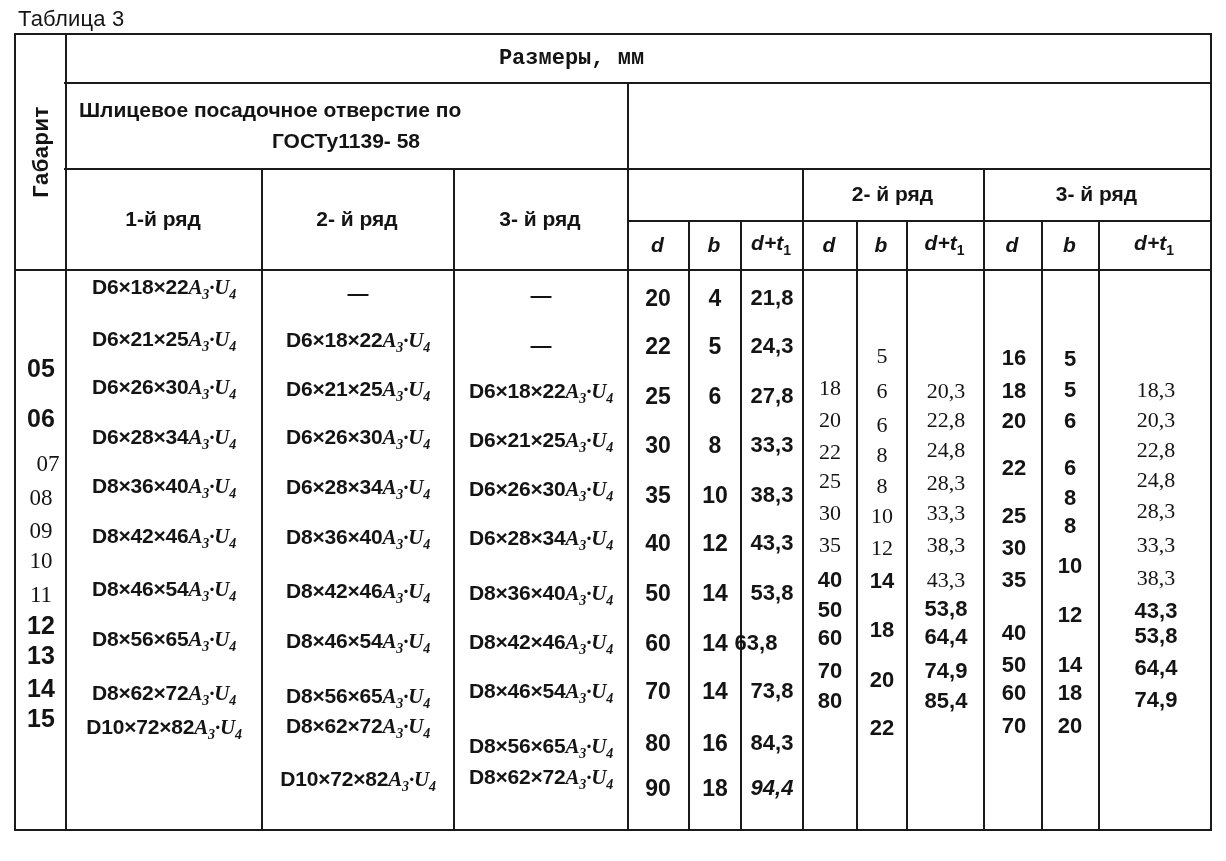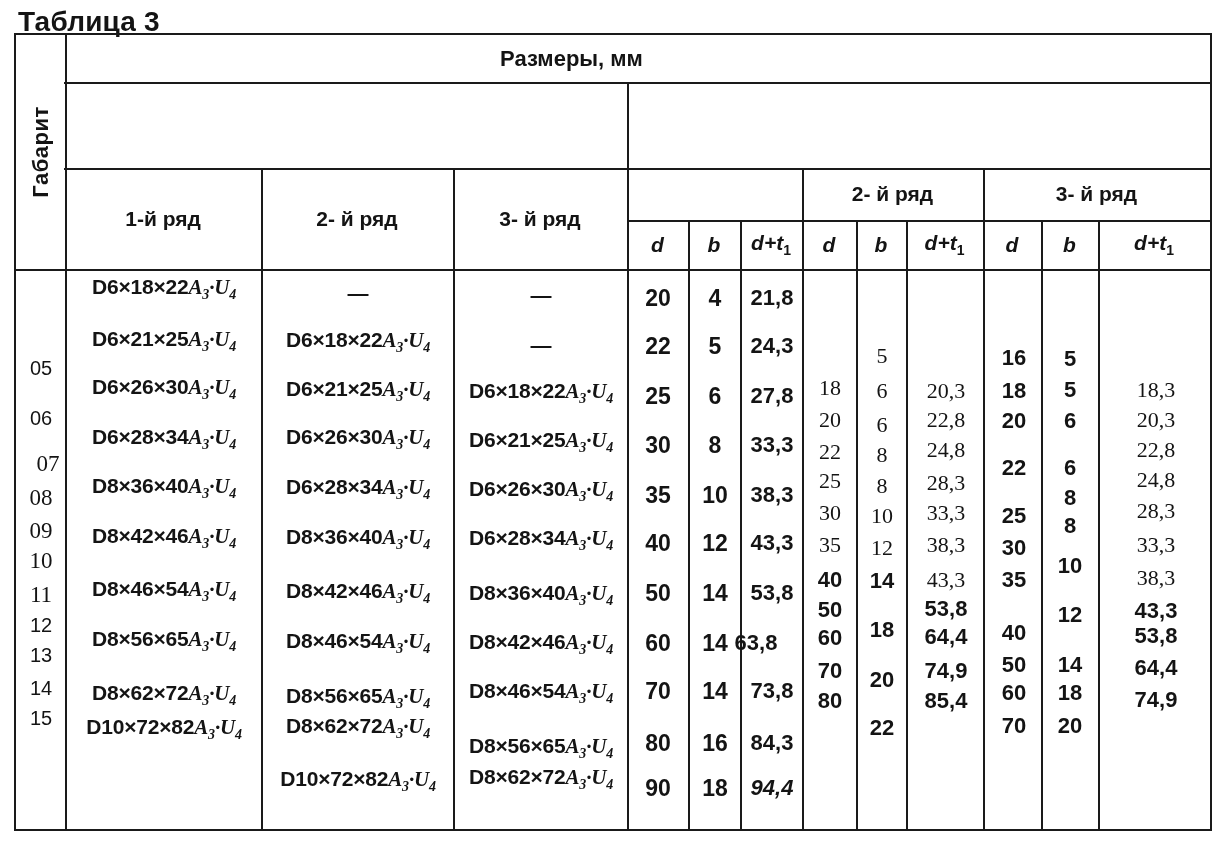--- a/index.html
+++ b/index.html
@@ -1,18 +1,18 @@
 <!DOCTYPE html>
 <html><head>
 <meta charset="utf-8">
 <style>
   html,body{margin:0;padding:0;background:#e8e8e8;}
   .page{position:relative;width:1226px;height:861px;background:#ffffff;
         font-family:"Liberation Sans",sans-serif;color:#141414;overflow:hidden;}
-  .title{position:absolute;left:18px;top:6px;font-size:28px;font-weight:700;letter-spacing:.2px;}
+  .title{position:absolute;left:18px;top:6px;font-size:22px;font-weight:400;letter-spacing:.2px;}
   .table{position:absolute;left:14px;top:33px;width:1198px;height:798px;
          border:2px solid #1a1a1a;box-sizing:border-box;}
   .inner{position:absolute;inset:0;}
   
   .vl,.hl{position:absolute;background:#1a1a1a;}
   .vl{width:2px;}
   .hl{height:2px;}
   
   .cell{position:absolute;display:flex;align-items:center;justify-content:center;
         box-sizing:border-box;text-align:center;}
@@ -26,21 +26,21 @@
   .shlits-l1{text-align:left;padding-left:14px;}
   .shlits-l2{text-align:center;}
   
   .bv{position:absolute;transform:translate(-50%,-50%);white-space:nowrap;line-height:26px;}
   .spl{font-size:21px;font-weight:600;letter-spacing:-.2px;}
   .spl .au{font-family:"Liberation Serif",serif;font-style:italic;font-weight:600;}
   .spl .au sub{font-size:14px;}
   .num{font-size:23px;font-weight:600;}
   .num-sm{font-size:22px;font-weight:600;}
   .sernum{font-family:"Liberation Serif",serif;font-size:22px;font-weight:400;}
-  .gabn{font-size:20px;font-weight:400;}
+  .gabn{font-size:25px;font-weight:700;}
   .gabn-ser{font-family:"Liberation Serif",serif;font-size:23px;font-weight:400;}
 </style>
 </head>
 <body>
 
 <div class="page">
   <div class="title">Таблица 3</div>
 
   <div class="table">
     <div class="inner">
@@ -59,22 +59,26 @@
       <div class="vl" style="left:786px;top:133px;height:661px;"></div>
       <div class="vl" style="left:840px;top:185px;height:609px;"></div>
       <div class="vl" style="left:890px;top:185px;height:609px;"></div>
       <div class="vl" style="left:967px;top:133px;height:661px;"></div>
       <div class="vl" style="left:1025px;top:185px;height:609px;"></div>
       <div class="vl" style="left:1082px;top:185px;height:609px;"></div>
 
       <div class="cell" style="left:0;top:0;width:49px;height:234px;">
         <span class="gab-label">Габарит</span>
       </div>
-      <div class="cell h1" style="left:49px;top:0;width:1013px;height:47px;">
+      <div class="cell h1" style="left:49px;top:0;width:1013px;height:47px;font-family:Liberation Mono, monospace;">
         <span>Размеры, мм</span>
+      </div>
+      <div class="cell h2 shlits-cell" style="left:49px;top:47px;width:562px;height:86px;">
+        <div class="shlits-l1">Шлицевое посадочное отверстие по</div>
+        <div class="shlits-l2">ГОСТу1139- 58</div>
       </div>
 
       <div class="cell h2" style="left:49px;top:133px;width:196px;height:101px;">
         <span>1-й ряд</span>
       </div>
       <div class="cell h2" style="left:245px;top:133px;width:192px;height:101px;">
         <span>2- й ряд</span>
       </div>
       <div class="cell h2" style="left:437px;top:133px;width:174px;height:101px;">
         <span>3- й ряд</span>

